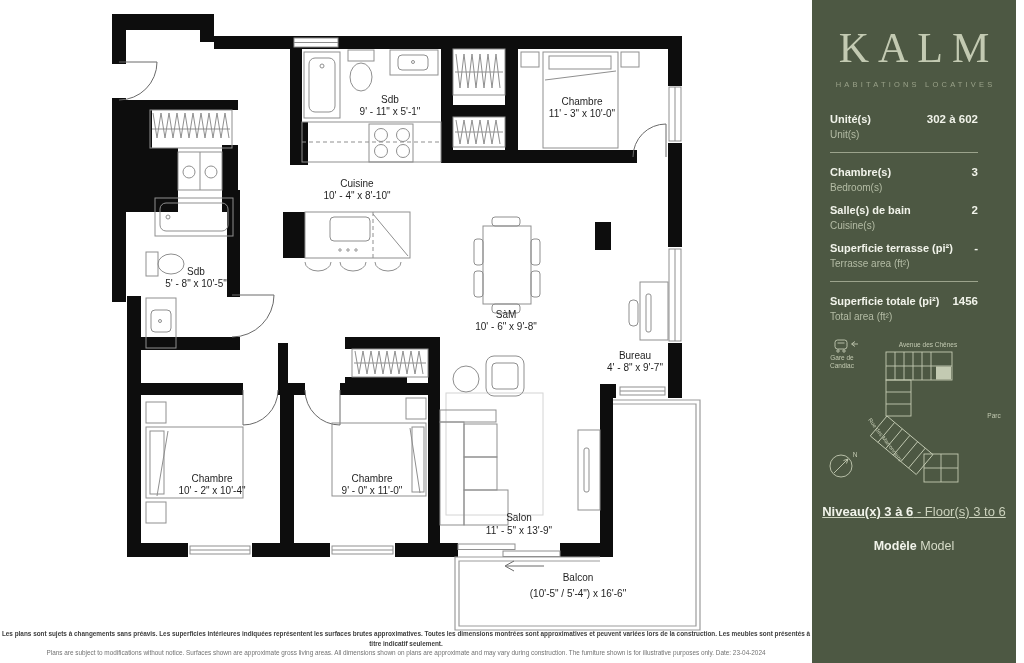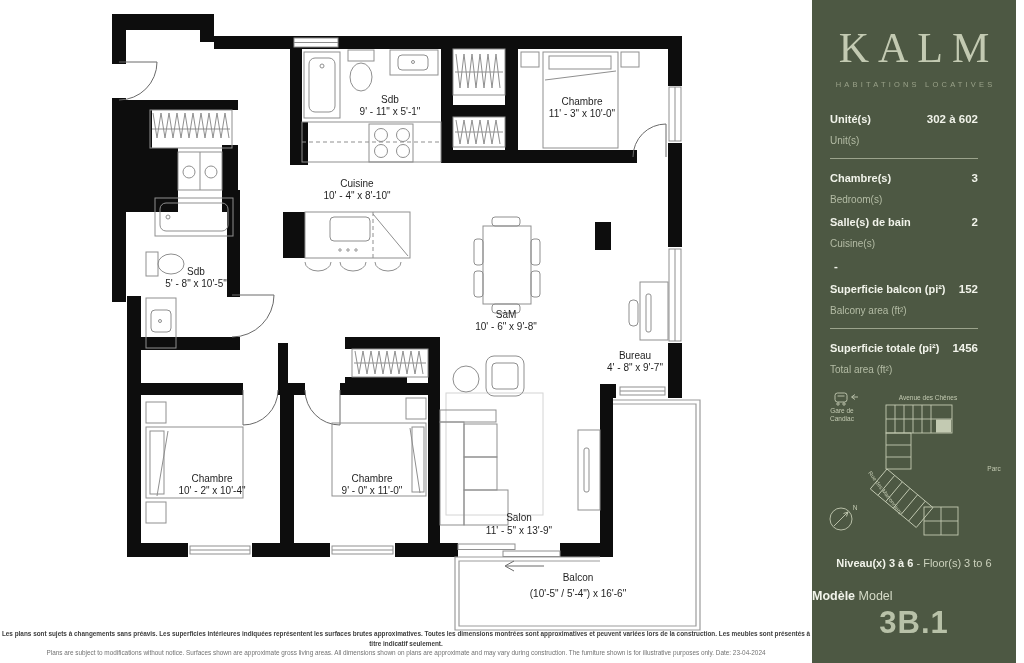--- a/index.html
+++ b/index.html
@@ -26,31 +26,31 @@
   
   .sidebar{position:absolute;left:812px;top:0;width:204px;height:663px;
            background:var(--sidebar-bg);color:var(--sidebar-text);box-sizing:border-box;}
   .brand{margin-top:24px;text-align:center;font-family:"Liberation Serif",serif;
          font-size:42px;letter-spacing:9px;text-indent:9px;color:var(--sidebar-accent);font-weight:400;}
   .tagline{margin-top:8px;text-align:center;font-size:7.5px;letter-spacing:3.2px;text-indent:3.2px;
            color:#9aa289;}
   .rows{margin:24px 38px 0 18px;}
   .row{display:flex;justify-content:space-between;align-items:flex-start;margin-bottom:11px;}
   .row .fr{font-weight:bold;font-size:11px;color:var(--sidebar-text);}
-  .row .en{font-size:10px;color:var(--sidebar-muted);margin-top:10px;}
+  .row .en{font-size:10px;color:var(--sidebar-muted);margin-top:4px;}
   .row .val{font-weight:bold;font-size:11.5px;color:var(--sidebar-text);white-space:nowrap;margin-left:4px;}
   .divider{border-top:1px solid #9ba38c;margin:12px 0 13px 0;}
   .map{display:block;margin:14px auto 0 12px;}
   .mapline{fill:none;stroke:var(--sidebar-accent);stroke-width:0.9;}
   .maphl{fill:var(--sidebar-accent);stroke:none;}
   .mapt{font-family:"Liberation Sans",sans-serif;font-size:6.5px;fill:var(--sidebar-accent);text-anchor:middle;}
   .mapt-d{font-family:"Liberation Sans",sans-serif;font-size:5.6px;fill:var(--sidebar-accent);}
-  .floors{margin-top:16px;text-align:center;font-size:11px;color:#ccd2bd;}
+  .floors{margin-top:16px;text-align:center;font-size:13px;color:#ccd2bd;text-decoration:underline;}
   .floors b{color:var(--sidebar-text);}
-  .modele{margin-top:20px;font-size:12.5px;color:#d6dbc8;}
+  .modele{margin-top:20px;text-align:center;font-size:12.5px;color:#d6dbc8;}
   .modele b{color:var(--sidebar-text);}
   .code{margin-top:2px;text-align:center;font-size:31px;font-weight:bold;
         color:var(--model-code);letter-spacing:1px;}
   
   .footer{position:absolute;left:0;top:629px;width:812px;text-align:center;line-height:9.5px;}
   .footer .f1{font-size:6.4px;font-weight:bold;color:var(--footer-bold);}
   .footer .f2{font-size:6.4px;color:var(--footer-light);}
 </style>
 </head>
 <body>
@@ -329,28 +329,25 @@
         <div class="val">3</div>
       </div>
       <div class="row">
         <div>
             <div class="fr">Salle(s) de bain</div>
              <div class="en">Cuisine(s)</div>
           </div>
         <div class="val">2</div>
       </div>
       <div class="row">
+        <div>
+            <div class="fr">Superficie terrasse (pi²)</div>
+             <div class="en">Terrasse area (ft²)</div>
+          </div>
         <div class="val">-</div>
-      </div>
-      <div class="row">
-        <div>
-            <div class="fr">Superficie balcon (pi²)</div>
-             <div class="en">Balcony area (ft²)</div>
-          </div>
-        <div class="val">152</div>
       </div>
       <div class="divider"></div>
       <div class="row">
         <div>
             <div class="fr">Superficie totale (pi²)</div>
              <div class="en">Total area (ft²)</div>
           </div>
         <div class="val">1456</div>
       </div>
     </div>
@@ -383,21 +380,20 @@
       <text class="mapt-d" transform="translate(44,84) rotate(53)">Rue des Marronniers</text>
       <g class="mapline">
         <circle cx="17" cy="130" r="11"></circle>
         <path d="M10 137L24 123M24 123L19.5 124.5M24 123L22.5 127.5"></path>
       </g>
       <text class="mapt" x="31" y="121">N</text>
     </svg>
 
     <div class="floors"><b>Niveau(x) 3 à 6</b><span> - Floor(s) 3 to 6</span></div>
     <div class="modele"><b>Modèle</b><span> Model</span></div>
-    <div class="code">3B.1</div>
   </aside>
 
   <div class="footer">
     <div class="f1">Les plans sont sujets à changements sans préavis. Les superficies intérieures indiquées représentent les surfaces brutes approximatives. Toutes les dimensions montrées sont approximatives et peuvent variées lors de la construction. Les meubles sont présentés à titre indicatif seulement.</div>
     <div class="f2">Plans are subject to modifications without notice. Surfaces shown are approximate gross living areas. All dimensions shown on plans are approximate and may vary during construction. The furniture shown is for illustrative purposes only. Date: 23-04-2024</div>
   </div>
 
 </div>
 
 </body></html>

